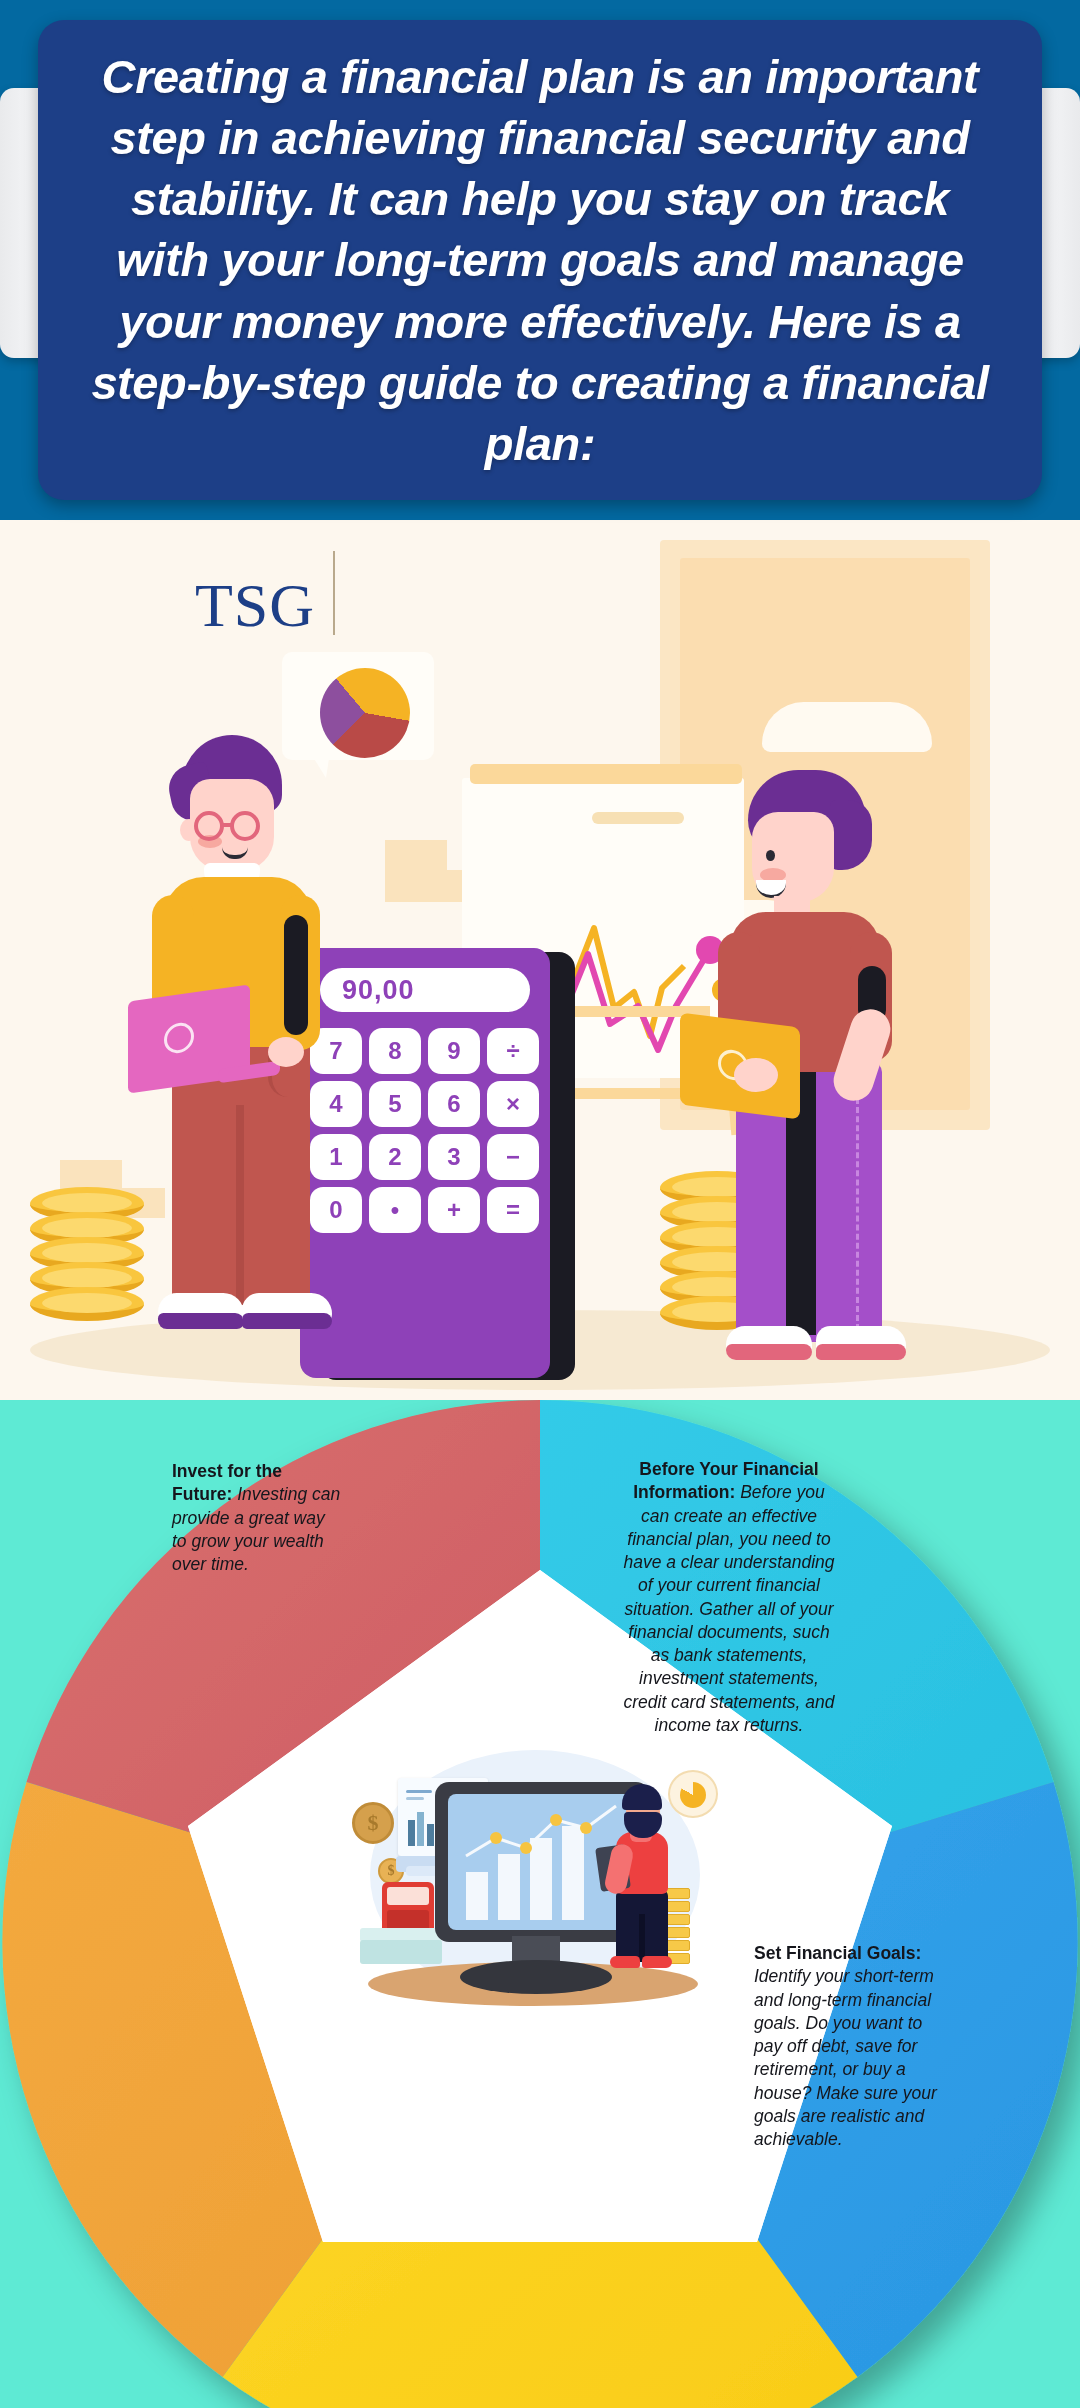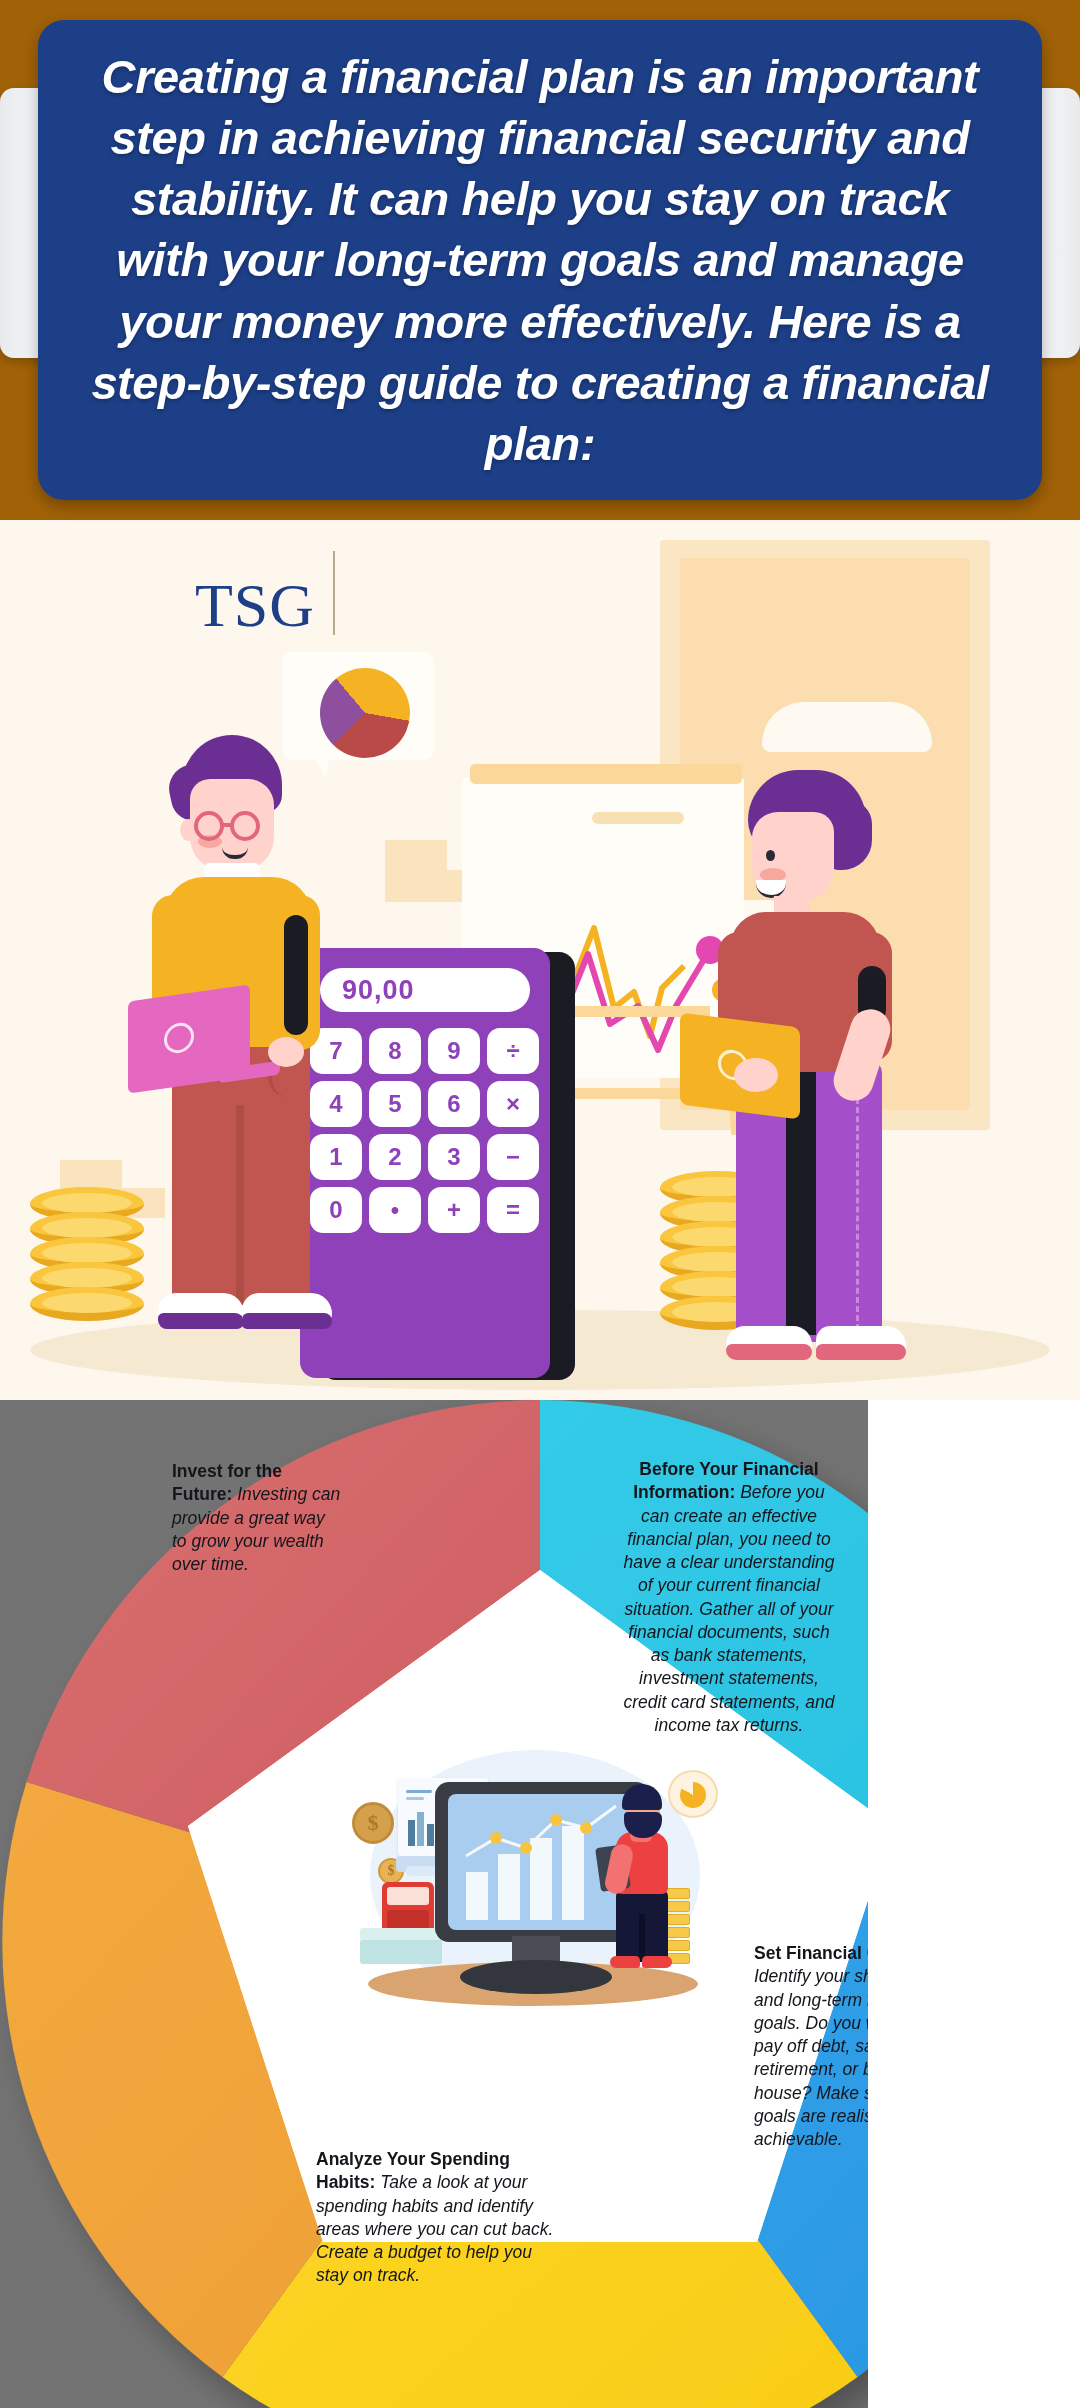--- a/index.html
+++ b/index.html
@@ -7,21 +7,21 @@
   body {
     font-family:"Liberation Sans", sans-serif;
     background:#ffffff;
     position:relative;
     overflow:hidden;
   }
 
   
   #banner-wrap {
     position:absolute; left:0; top:0; width:1080px; height:520px;
-    background:#a16207;
+    background:#0369a1;
   }
   #banner-ribbon-left {
     position:absolute; left:0px; top:88px; width:110px; height:270px;
     background:linear-gradient(90deg,#e9eaec 0%,#f7f8fa 40%,#dfe1e5 100%);
     border-radius:14px 0 0 14px;
     box-shadow:0 4px 10px rgba(0,0,0,.22);
   }
   #banner-ribbon-right {
     position:absolute; right:0px; top:88px; width:110px; height:270px;
     background:linear-gradient(270deg,#e9eaec 0%,#f7f8fa 40%,#dfe1e5 100%);
@@ -237,22 +237,22 @@
     position:absolute; left:-10px; top:250px; width:120px; height:92px;
     background:#f5b324; border-radius:8px; transform:skewY(7deg);
   }
   #p2-laptop-c { position:absolute; left:28px; top:280px; width:30px; height:30px; border:3px solid #fdf0cf; border-radius:50%; transform:skewY(7deg); }
 
   
   #easel-svg { position:absolute; left:462px; top:258px; }
 
   
   #pie-sec {
-    position:absolute; left:0; top:1400px; width:868px; height:1008px;
-    background:#737373; overflow:hidden;
+    position:absolute; left:0; top:1400px; width:1080px; height:1008px;
+    background:#5eead4; overflow:hidden;
   }
   #pie-svg { position:absolute; left:0; top:-530px; }
 
   .seg-label {
     position:absolute; color:#15161c;
     font-size:17.5px; line-height:1.33; font-style:italic;
   }
   .seg-label b { font-style:normal; font-weight:bold; }
 
   
@@ -501,24 +501,20 @@
   <div class="seg-label" style="left:620px; top:58px; width:218px; text-align:center;">
     <b>Before Your Financial Information: </b>
     <span>Before you can create an effective financial plan, you need to have a clear understanding of your current financial situation. Gather all of your financial documents, such as bank statements, investment statements, credit card statements, and income tax returns.</span>
   </div>
 
   <div class="seg-label" style="left:754px; top:542px; width:184px; text-align:left;">
     <b>Set Financial Goals: </b>
     <span>Identify your short-term and long-term financial goals. Do you want to pay off debt, save for retirement, or buy a house? Make sure your goals are realistic and achievable.</span>
   </div>
 
-  <div class="seg-label" style="left:316px; top:748px; width:252px; text-align:left;">
-    <b>Analyze Your Spending Habits: </b>
-    <span>Take a look at your spending habits and identify areas where you can cut back. Create a budget to help you stay on track.</span>
-  </div>
 
 
   <div id="ci">
     <div id="ci-blob"></div>
     <div id="ci-ground"></div>
 
     <div id="ci-coin1">
       <span>$</span>
     </div>
     <div id="ci-coin2">

